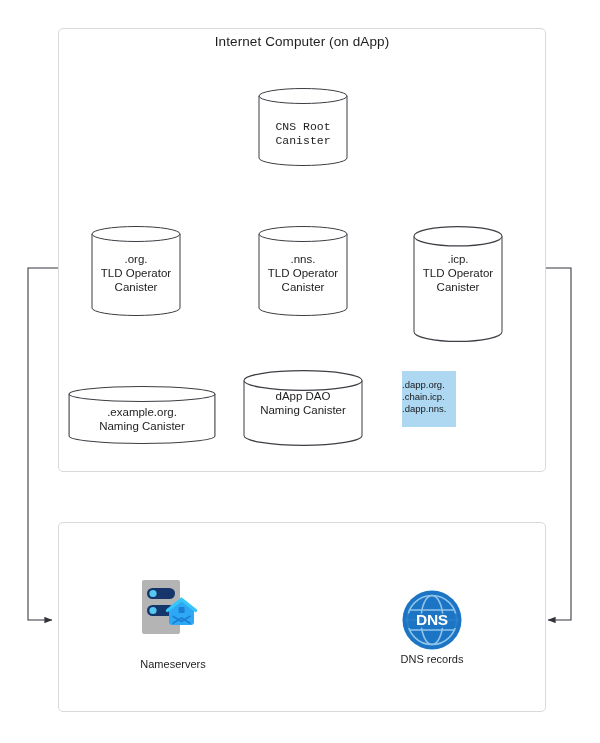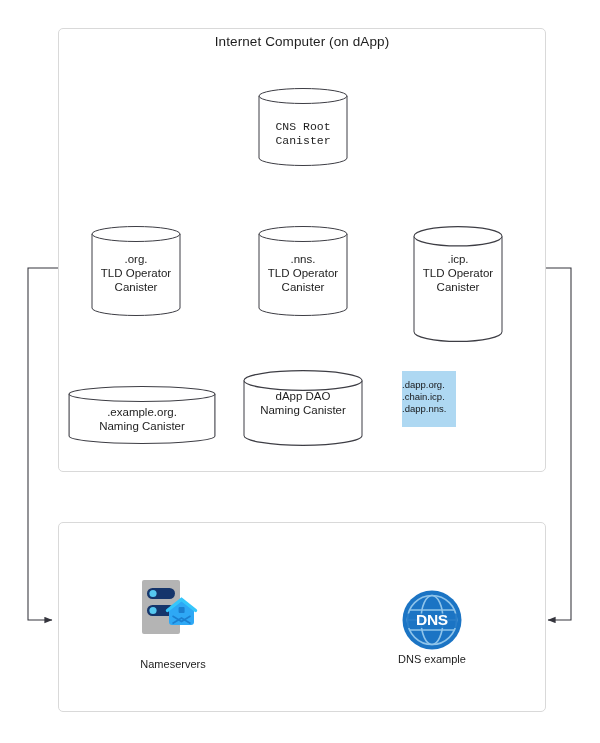--- a/index.html
+++ b/index.html
@@ -233,15 +233,15 @@
         <circle cx="31" cy="31" r="24.5"></circle>
         <ellipse cx="31" cy="31" rx="11" ry="24.5"></ellipse>
         <path d="M8.5,21 L53.5,21"></path>
         <path d="M8.5,41 L53.5,41"></path>
         <path d="M6.5,31 L55.5,31"></path>
       </g>
       <rect x="6" y="24.5" width="50" height="14.5" fill="#1b74c4" opacity="0.88"></rect>
       <text x="31" y="36.4" text-anchor="middle" font-family="Liberation Sans, sans-serif" font-size="15.5" font-weight="bold" fill="#ffffff" letter-spacing="-0.3">DNS</text>
     </svg>
   </div>
-  <div class="icon-label" style="top:653px; left:377px; width:110px;">DNS example</div>
+  <div class="icon-label" style="top:653px; left:377px; width:110px;">DNS records</div>
 
 </div>
 
 </body></html>

